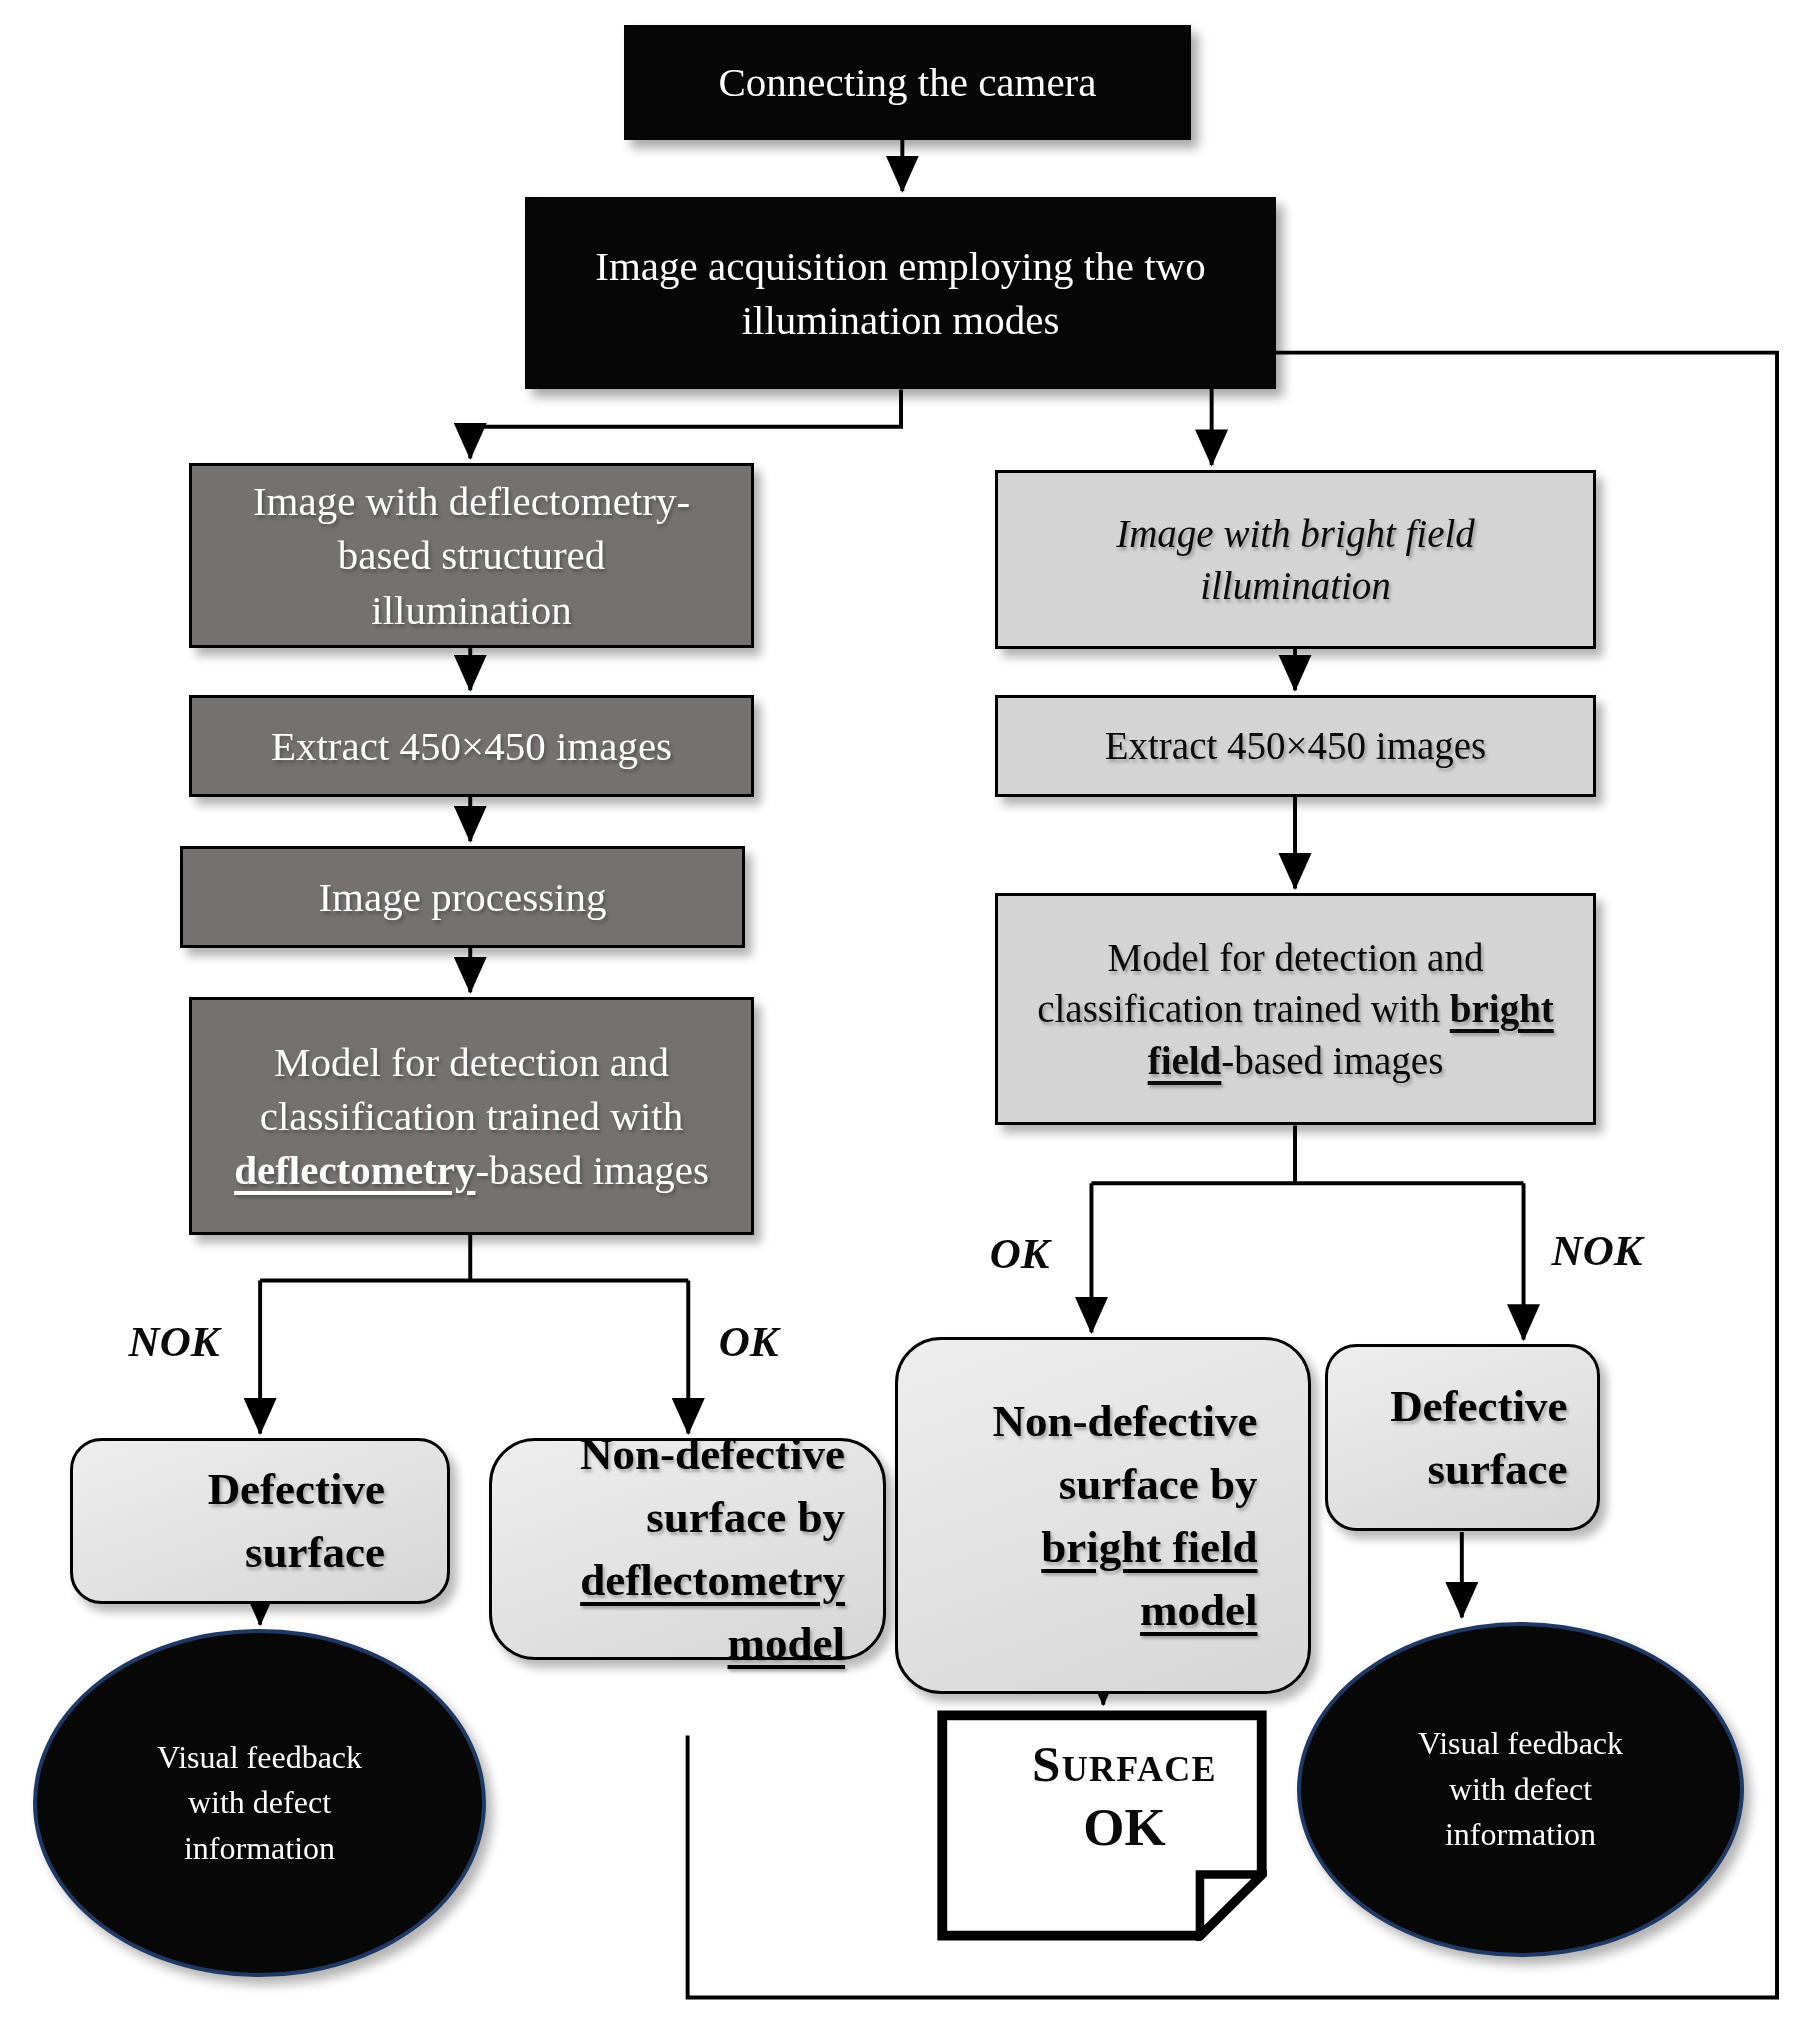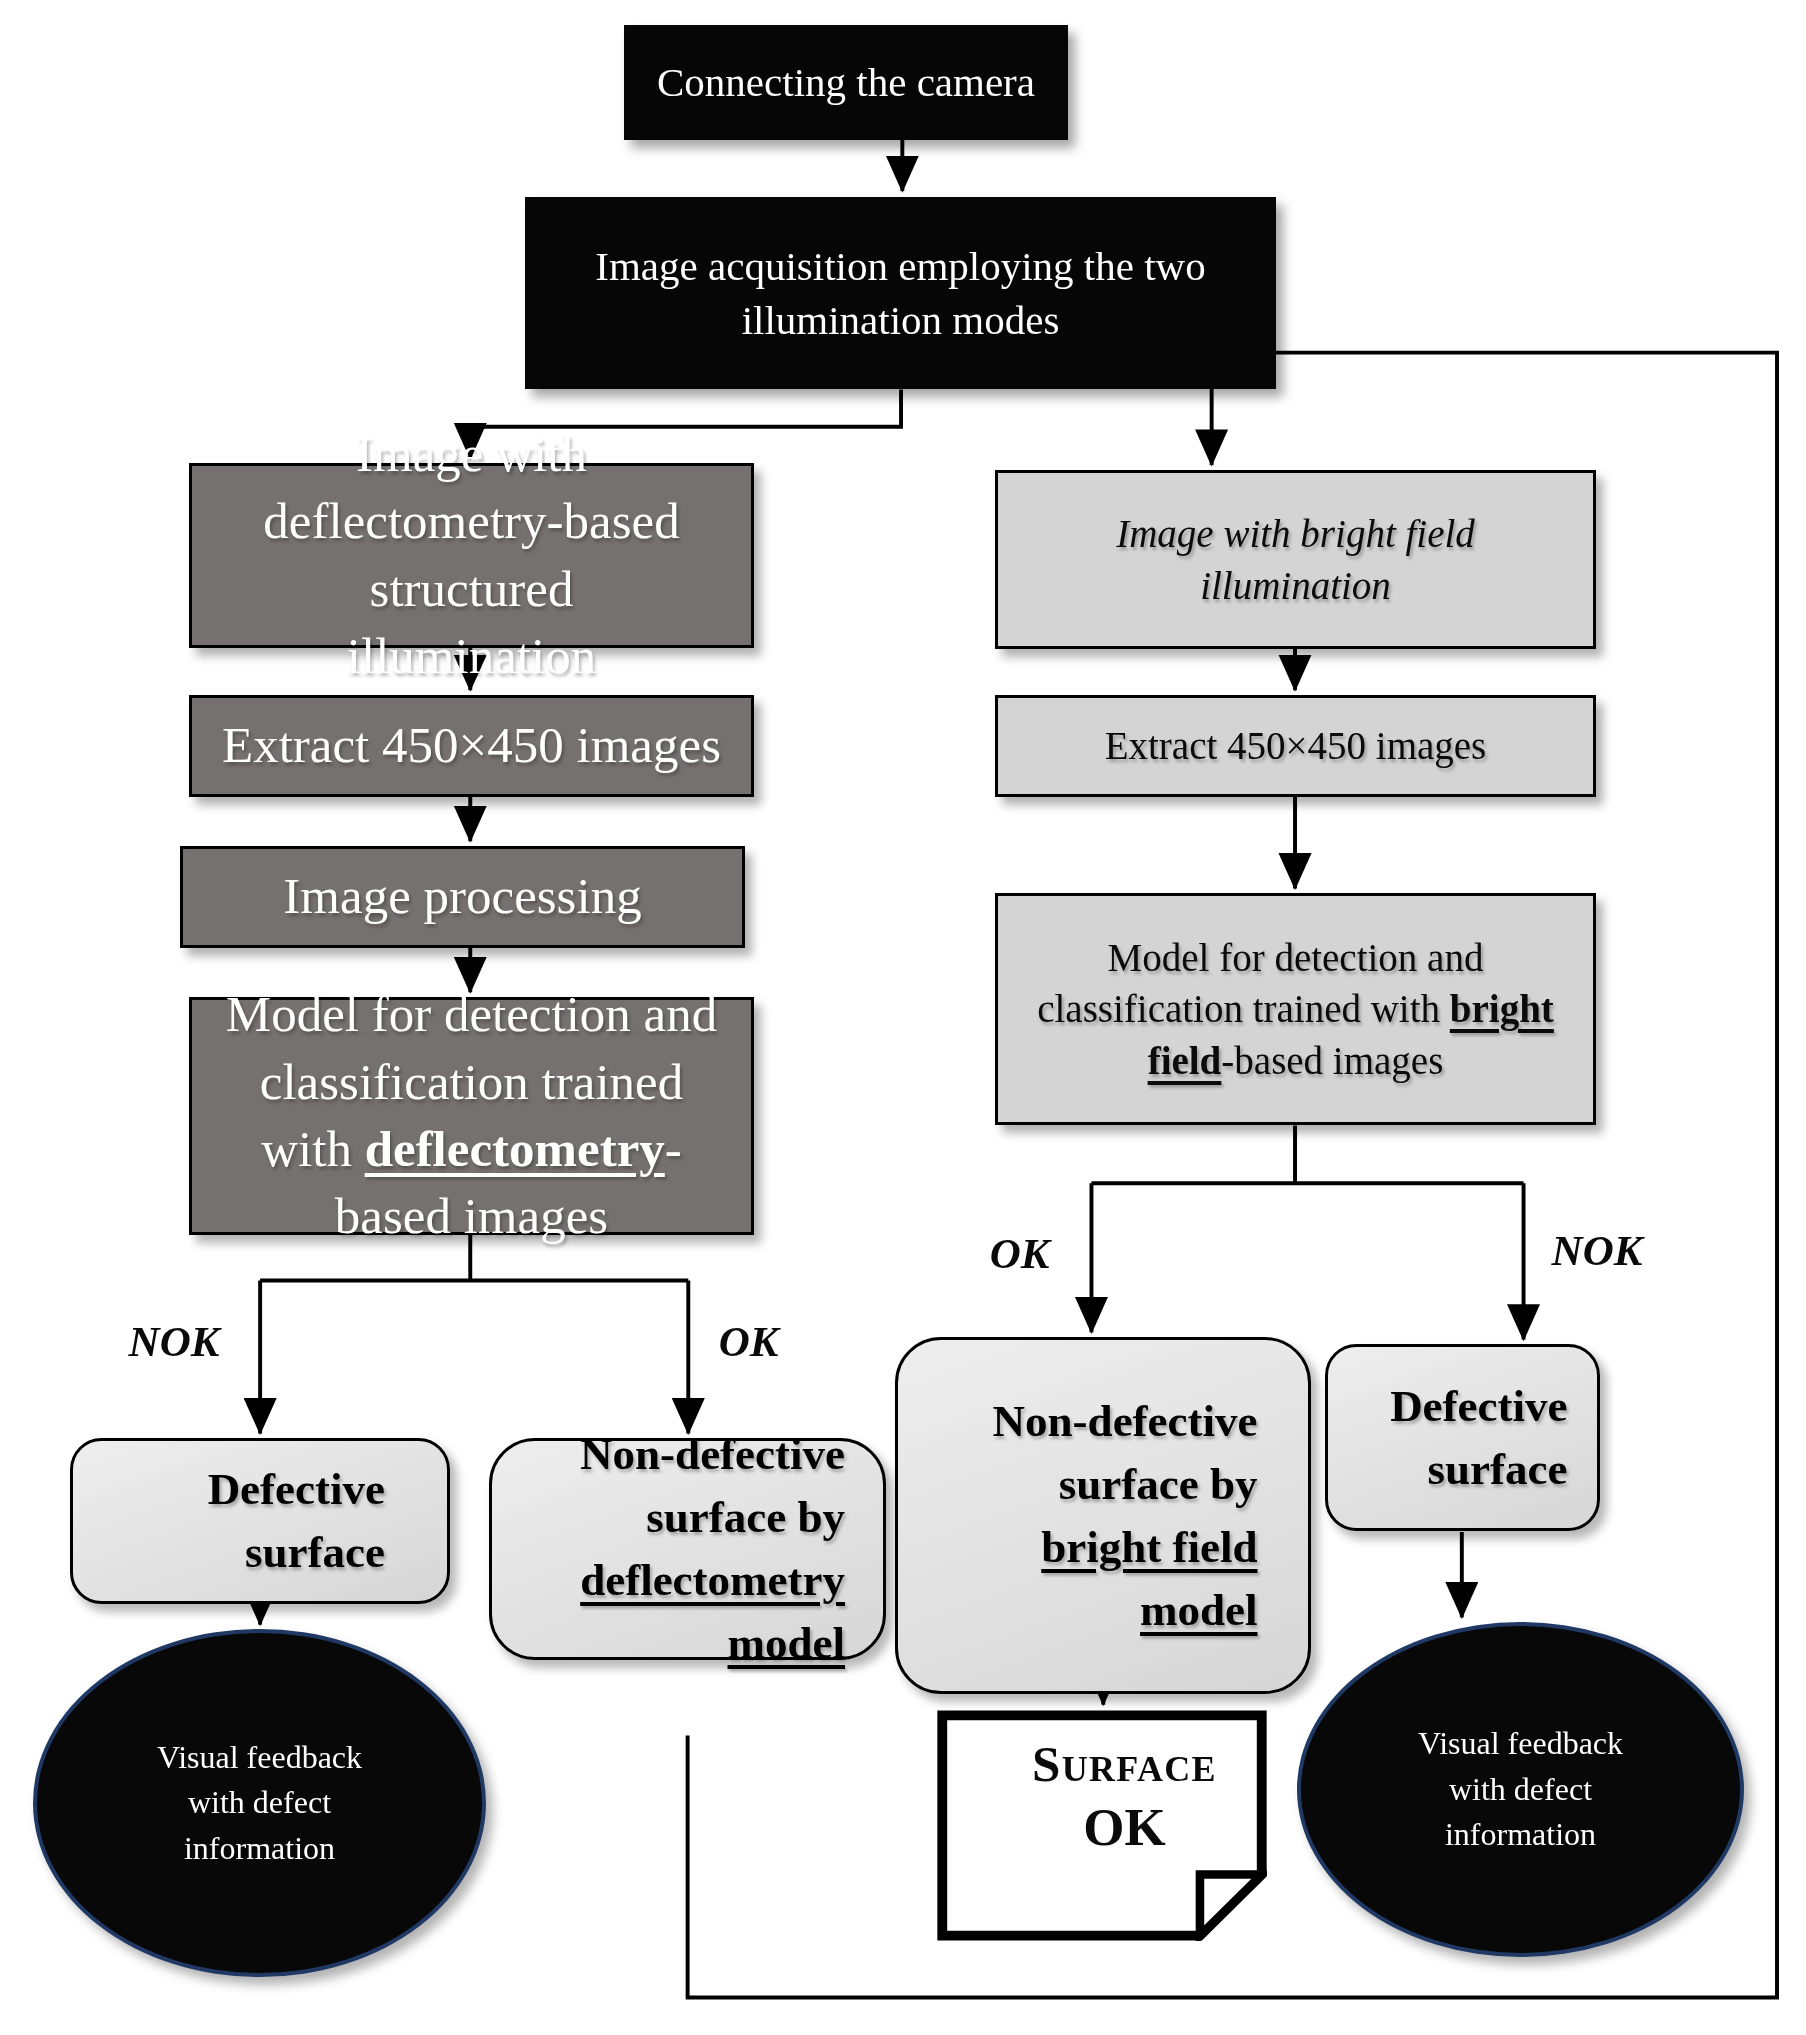--- a/index.html
+++ b/index.html
@@ -20,21 +20,21 @@
     display:flex; align-items:center; justify-content:center;
     text-align:center; line-height:1.32;
   }
   .node .txt{display:block;}
   .blackbox{
     background:var(--black-node-fill); color:var(--black-node-text);
     font-size:41px; box-shadow:6.6px 7.9px 10.5px rgba(0,0,0,0.35);
   }
   .darkbox{
     background:var(--dark-gray-fill); color:var(--dark-gray-text);
-    border:3.9px solid var(--border); font-size:51px;
+    border:3.9px solid var(--border); font-size:41px;
     box-shadow:6.6px 7.9px 9.2px rgba(0,0,0,0.30);
   }
   .lightbox{
     background:var(--light-gray-fill); color:#0b0b0b;
     border:3.9px solid var(--border); font-size:39px;
     box-shadow:6.6px 7.9px 9.2px rgba(0,0,0,0.30);
   }
   .resultbox{
     background:linear-gradient(160deg,#efeeee 0%,var(--result-fill) 55%,#d7d6d6 100%);
     color:#000; border:3.9px solid var(--border); border-radius:39px;
@@ -92,21 +92,21 @@
       <path d="M1972 1213 V1353" marker-end="url(#arr)"></path>
       <path d="M1972 1714 V1802"></path>
       <path d="M1662 1802 H2320"></path>
       <path d="M1662 1802 V2029" marker-end="url(#arr)"></path>
       <path d="M2320 1802 V2040" marker-end="url(#arr)"></path>
       <path d="M1680 2581 V2596" marker-end="url(#arr)"></path>
       <path d="M2226 2333 V2463" marker-end="url(#arr)"></path>
     </g>
   </svg>
 
-  <div class="node blackbox" style="left:624px;top:25px;width:444px;height:115px;">
+  <div class="node blackbox" style="left:624px;top:25px;width:567px;height:115px;">
     <span class="txt">Connecting the camera</span>
   </div>
 
   <div class="node blackbox" style="left:525px;top:197px;width:751px;height:192px;">
     <span class="txt" style="max-width:657px;">Image acquisition employing the two illumination modes</span>
   </div>
 
   <div class="node darkbox" style="left:189px;top:463px;width:565px;height:185px;">
     <span class="txt" style="max-width:453px;">Image with deflectometry-based structured illumination</span>
   </div>

